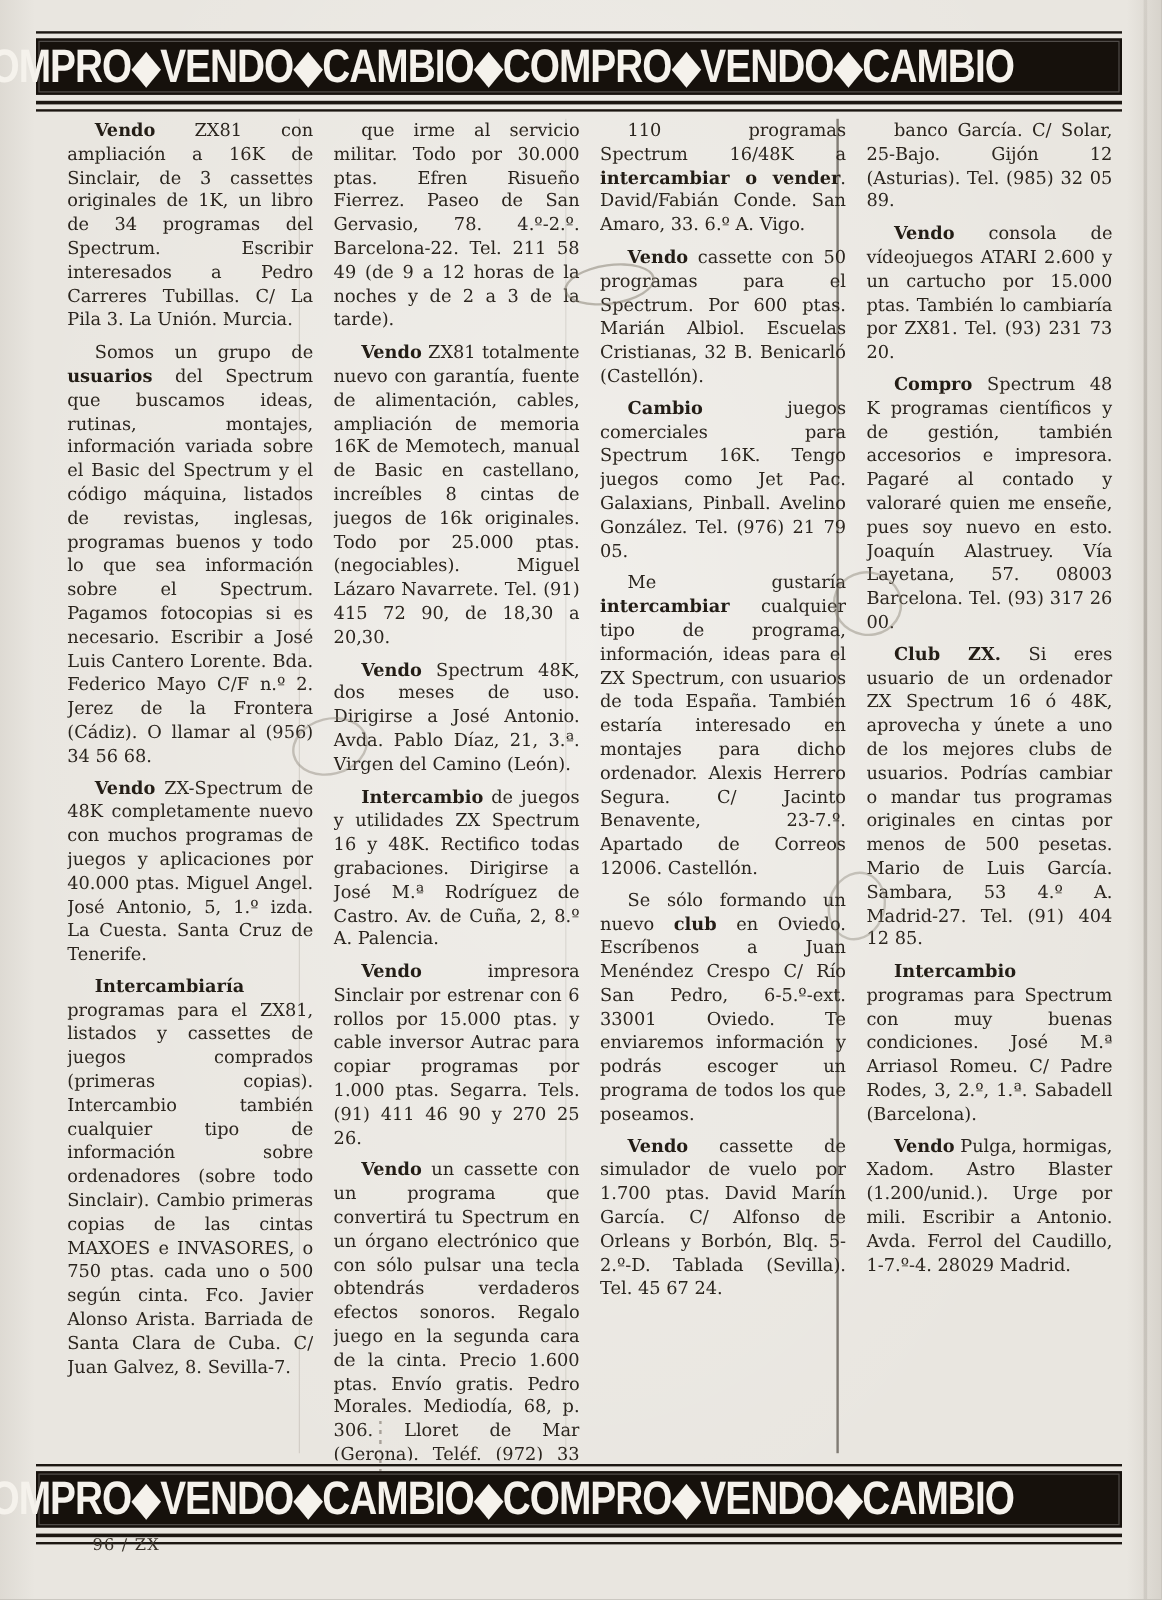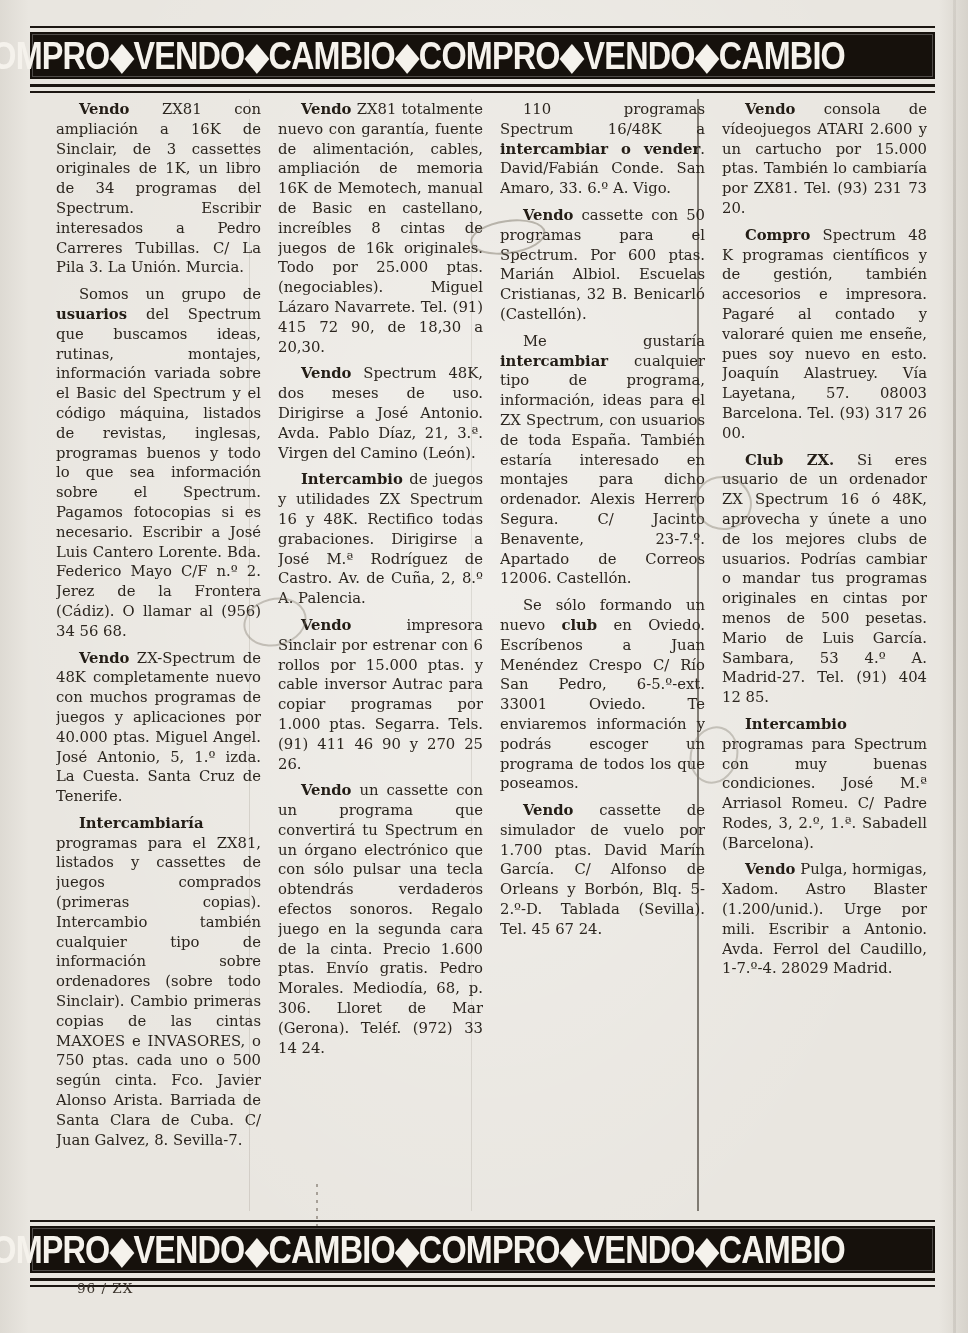--- a/index.html
+++ b/index.html
@@ -101,34 +101,37 @@
   <div class="col-divider div-3"></div>
 
   <div class="columns" id="columns">
       <div class="col">
         <p class="ad"><strong>Vendo</strong><span> ZX81 con ampliación a 16K de Sinclair, de 3 cassettes originales de 1K, un libro de 34 programas del Spectrum. Escribir interesados a Pedro Carreres Tubillas. C/ La Pila 3. La Unión. Murcia.</span></p>
         <p class="ad"><span>Somos un grupo de </span><strong>usuarios</strong><span> del Spectrum que buscamos ideas, rutinas, montajes, información variada sobre el Basic del Spectrum y el código máquina, listados de revistas, inglesas, programas buenos y todo lo que sea información sobre el Spectrum. Pagamos fotocopias si es necesario. Escribir a José Luis Cantero Lorente. Bda. Federico Mayo C/F n.º 2. Jerez de la Frontera (Cádiz). O llamar al (956) 34 56 68.</span></p>
         <p class="ad"><strong>Vendo</strong><span> ZX-Spectrum de 48K completamente nuevo con muchos programas de juegos y aplicaciones por 40.000 ptas. Miguel Angel. José Antonio, 5, 1.º izda. La Cuesta. Santa Cruz de Tenerife.</span></p>
         <p class="ad"><strong>Intercambiaría</strong><span> programas para el ZX81, listados y cassettes de juegos comprados (primeras copias). Intercambio también cualquier tipo de información sobre ordenadores (sobre todo Sinclair). Cambio primeras copias de las cintas MAXOES e INVASORES, o 750 ptas. cada uno o 500 según cinta. Fco. Javier Alonso Arista. Barriada de Santa Clara de Cuba. C/ Juan Galvez, 8. Sevilla-7.</span></p>
       </div>
       <div class="col">
+        <p class="ad"><span>que irme al servicio militar. Todo por 30.000 ptas. Efren Risueño Fierrez. Paseo de San Gervasio, 78. 4.º-2.º. Barcelona-22. Tel. 211 58 49 (de 9 a 12 horas de la noches y de 2 a 3 de la tarde).</span></p>
         <p class="ad"><strong>Vendo</strong><span> ZX81 totalmente nuevo con garantía, fuente de alimentación, cables, ampliación de memoria 16K de Memotech, manual de Basic en castellano, increíbles 8 cintas de juegos de 16k originales. Todo por 25.000 ptas. (negociables). Miguel Lázaro Navarrete. Tel. (91) 415 72 90, de 18,30 a 20,30.</span></p>
         <p class="ad"><strong>Vendo</strong><span> Spectrum 48K, dos meses de uso. Dirigirse a José Antonio. Avda. Pablo Díaz, 21, 3.ª. Virgen del Camino (León).</span></p>
         <p class="ad"><strong>Intercambio</strong><span> de juegos y utilidades ZX Spectrum 16 y 48K. Rectifico todas grabaciones. Dirigirse a José M.ª Rodríguez de Castro. Av. de Cuña, 2, 8.º A. Palencia.</span></p>
         <p class="ad"><strong>Vendo</strong><span> impresora Sinclair por estrenar con 6 rollos por 15.000 ptas. y cable inversor Autrac para copiar programas por 1.000 ptas. Segarra. Tels. (91) 411 46 90 y 270 25 26.</span></p>
         <p class="ad"><strong>Vendo</strong><span> un cassette con un programa que convertirá tu Spectrum en un órgano electrónico que con sólo pulsar una tecla obtendrás verdaderos efectos sonoros. Regalo juego en la segunda cara de la cinta. Precio 1.600 ptas. Envío gratis. Pedro Morales. Mediodía, 68, p. 306. Lloret de Mar (Gerona). Teléf. (972) 33 14 24.</span></p>
       </div>
       <div class="col">
         <p class="ad"><span>110 programas Spectrum 16/48K a </span><strong>intercambiar o vender</strong><span>. David/Fabián Conde. San Amaro, 33. 6.º A. Vigo.</span></p>
         <p class="ad"><strong>Vendo</strong><span> cassette con 50 programas para el Spectrum. Por 600 ptas. Marián Albiol. Escuelas Cristianas, 32 B. Benicarló (Castellón).</span></p>
+        <p class="ad"><strong>Cambio</strong><span> juegos comerciales para Spectrum 16K. Tengo juegos como Jet Pac. Galaxians, Pinball. Avelino González. Tel. (976) 21 79 05.</span></p>
         <p class="ad"><span>Me gustaría </span><strong>intercambiar</strong><span> cualquier tipo de programa, información, ideas para el ZX Spectrum, con usuarios de toda España. También estaría interesado en montajes para dicho ordenador. Alexis Herrero Segura. C/ Jacinto Benavente, 23-7.º. Apartado de Correos 12006. Castellón.</span></p>
         <p class="ad"><span>Se sólo formando un nuevo </span><strong>club</strong><span> en Oviedo. Escríbenos a Juan Menéndez Crespo C/ Río San Pedro, 6-5.º-ext. 33001 Oviedo. Te enviaremos información y podrás escoger un programa de todos los que poseamos.</span></p>
         <p class="ad"><strong>Vendo</strong><span> cassette de simulador de vuelo por 1.700 ptas. David Marín García. C/ Alfonso de Orleans y Borbón, Blq. 5-2.º-D. Tablada (Sevilla). Tel. 45 67 24.</span></p>
       </div>
       <div class="col">
+        <p class="ad"><span>banco García. C/ Solar, 25-Bajo. Gijón 12 (Asturias). Tel. (985) 32 05 89.</span></p>
         <p class="ad"><strong>Vendo</strong><span> consola de vídeojuegos ATARI 2.600 y un cartucho por 15.000 ptas. También lo cambiaría por ZX81. Tel. (93) 231 73 20.</span></p>
         <p class="ad"><strong>Compro</strong><span> Spectrum 48 K programas científicos y de gestión, también accesorios e impresora. Pagaré al contado y valoraré quien me enseñe, pues soy nuevo en esto. Joaquín Alastruey. Vía Layetana, 57. 08003 Barcelona. Tel. (93) 317 26 00.</span></p>
         <p class="ad"><strong>Club ZX.</strong><span> Si eres usuario de un ordenador ZX Spectrum 16 ó 48K, aprovecha y únete a uno de los mejores clubs de usuarios. Podrías cambiar o mandar tus programas originales en cintas por menos de 500 pesetas. Mario de Luis García. Sambara, 53 4.º A. Madrid-27. Tel. (91) 404 12 85.</span></p>
         <p class="ad"><strong>Intercambio</strong><span> programas para Spectrum con muy buenas condiciones. José M.ª Arriasol Romeu. C/ Padre Rodes, 3, 2.º, 1.ª. Sabadell (Barcelona).</span></p>
         <p class="ad"><strong>Vendo</strong><span> Pulga, hormigas, Xadom. Astro Blaster (1.200/unid.). Urge por mili. Escribir a Antonio. Avda. Ferrol del Caudillo, 1-7.º-4. 28029 Madrid.</span></p>
       </div>
     </div>
 
   <div class="pen pen-1"></div>
   <div class="pen pen-2"></div>

